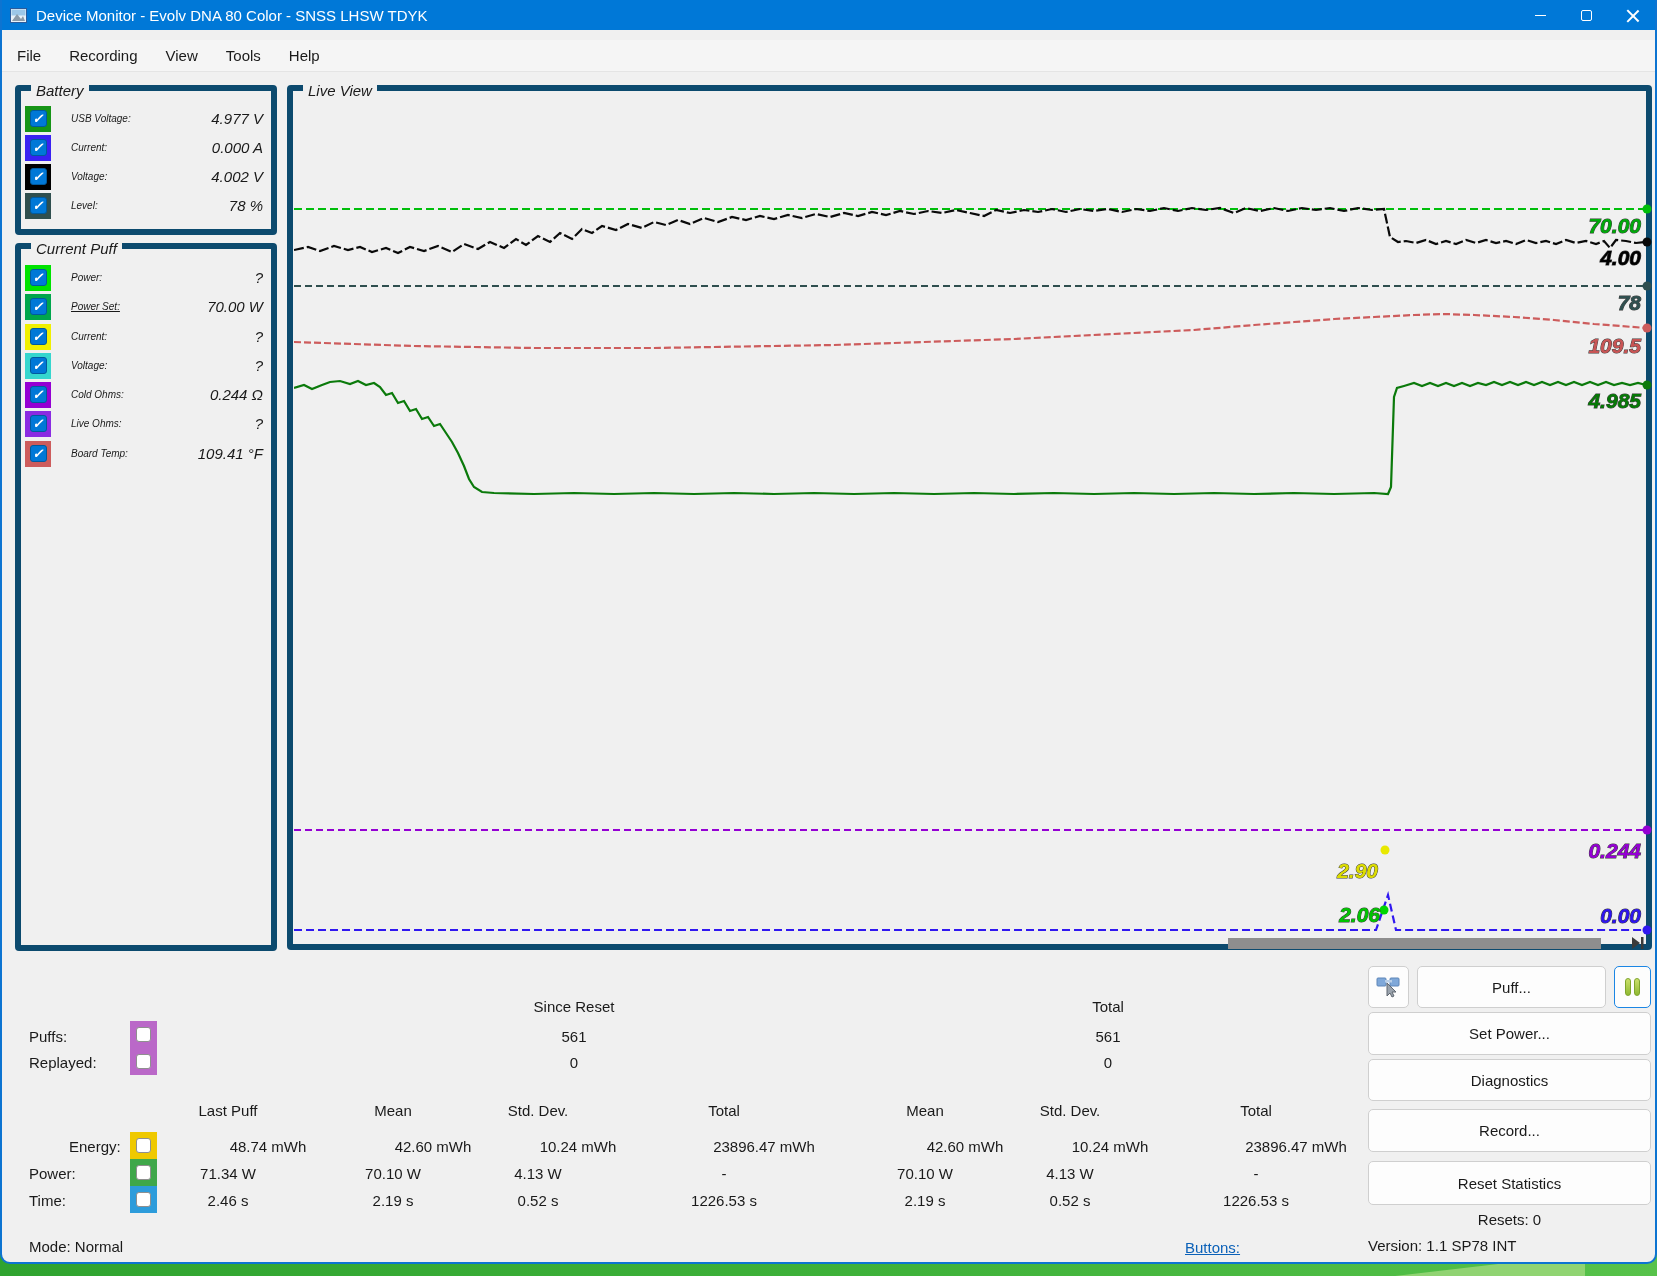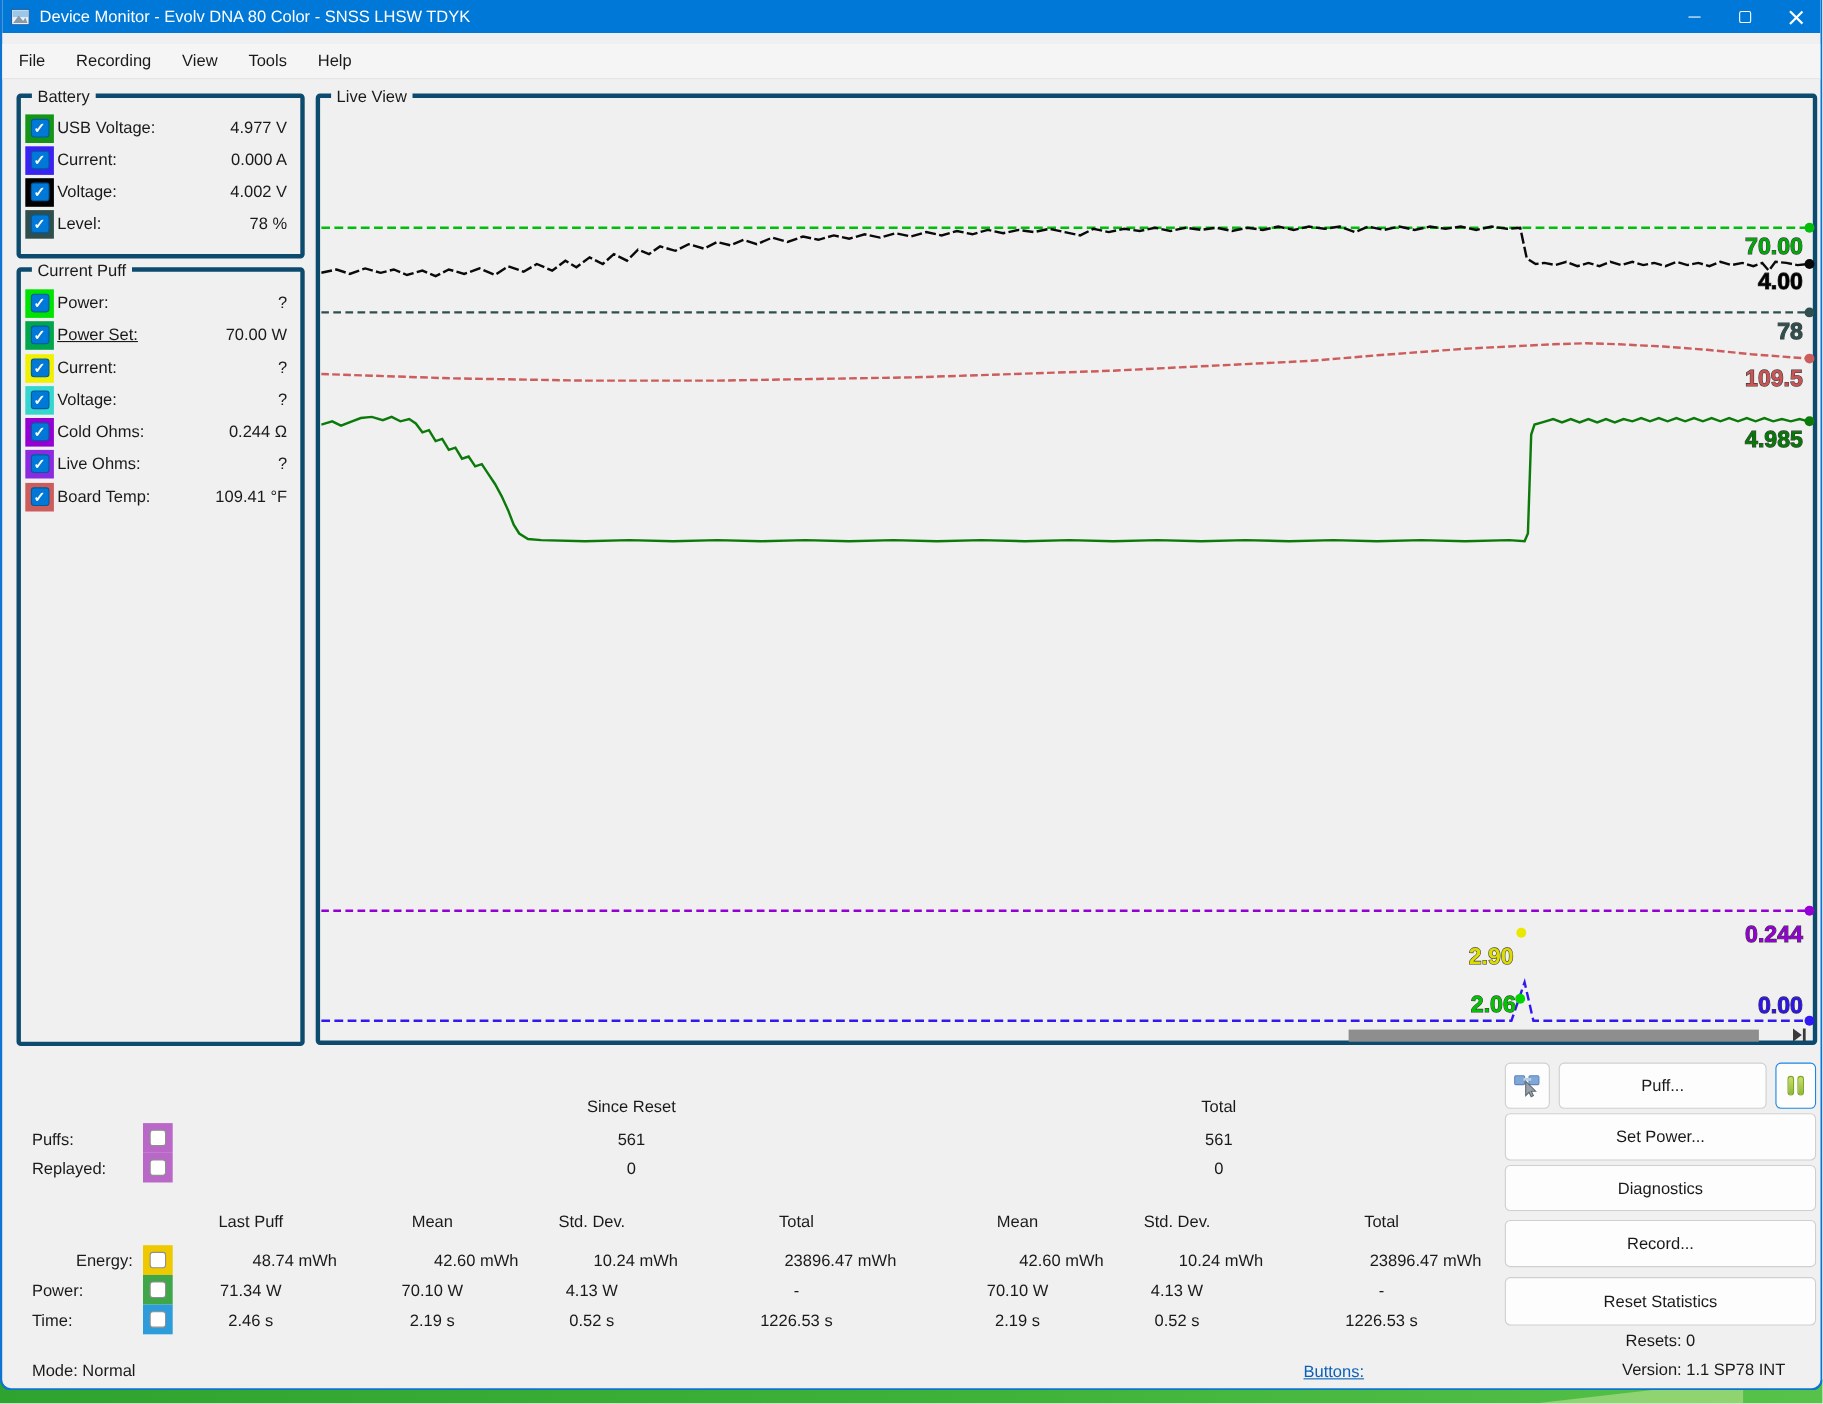--- a/index.html
+++ b/index.html
@@ -28,35 +28,35 @@
   .glyph-close::before,.glyph-close::after { content:""; position:absolute; left:6px; top:-1px; width:1.5px; height:16px; background:#fff; }
   .glyph-close::before { transform:rotate(45deg); } .glyph-close::after { transform:rotate(-45deg); }
 
   
   .menubar { position:absolute; left:0; top:40px; width:100%; height:32px; background:#F5F5F5;
     border-bottom:1px solid #E4E4E4; display:flex; align-items:center; font-size:15px; color:#1a1a1a; }
   .menu-item { padding:0 14px; height:100%; display:flex; align-items:center; }
   .menu-item:first-child { padding-left:15px; }
 
   
-  .groupbox { position:absolute; border:4px solid #0c4a6e; border-radius:4px; }
+  .groupbox { position:absolute; border:6px solid #0c4a6e; border-radius:4px;font-style:italic; }
   .groupbox > .gb-label { position:absolute; top:-9px; left:10px; background:#F0F0F0; padding:0 5px;
     font-size:15px; color:#1a1a1a; white-space:nowrap; }
 
   #gb-battery { left:13px; top:85px; width:262px; height:150px; }
   #gb-puff    { left:13px; top:243px; width:262px; height:708px; }
   #gb-live    { left:285px; top:85px; width:1365px; height:865px; }
   #gb-stats   { left:13px; top:977px; width:1330px; height:245px; }
 
   
   .t-row { position:absolute; left:4px; width:252px; height:29px; display:flex; align-items:center; }
   .cbox { width:26px; height:26px; display:flex; align-items:center; justify-content:center; flex:0 0 26px; }
   .cbox .inner { width:17px; height:17px; background:#0078D7; border:1px solid #005A9E; border-radius:3px;
     color:#fff; font-size:13px; font-weight:bold; line-height:15px; text-align:center; }
-  .t-row .lab { margin-left:3px; font-size:15px; color:#1a1a1a; }
+  .t-row .lab { margin-left:20px; font-size:10px; color:#1a1a1a; }
   .t-row .val { position:absolute; right:14px; font-size:15px; color:#1a1a1a; }
   .linklab { color:#0B61B8; text-decoration:underline; }
 
   
   #chart-svg { position:absolute; left:1px; top:6px; }
   #chart-scroll-thumb { position:absolute; left:935px; top:847px; width:373px; height:11px; background:#8E8E8E; }
   #chart-scroll-arrow { position:absolute; left:1337px; top:845px; }
 
   
   .scell { position:absolute; width:190px; text-align:center; font-size:15px; color:#1a1a1a; }
@@ -82,21 +82,21 @@
   .pause-bars { display:flex; gap:3px; }
   .pause-bars div { width:6px; height:18px; border-radius:3px;
     background:linear-gradient(180deg,#CBE06A,#8FB832); border:1px solid #7FA52B; }
 
   
   .foot { position:absolute; font-size:15px; color:#1a1a1a; }
   #mode-text { left:27px; top:1238px; }
   #buttons-link { left:1183px; top:1239px; color:#0B61B8; text-decoration:underline; }
   #buttons-value { left:1255px; top:1239px;margin-top:28px; }
   #resets-text { left:1366px; top:1211px; width:283px; text-align:center; }
-  #version-text { left:1338px; top:1237px; width:283px; text-align:right; }
+  #version-text { left:1366px; top:1237px; width:283px; text-align:left; }
 </style>
 </head>
 <body>
 
 <div id="stage">
   <div id="desktop-strip">
     <div class="light-shape"></div>
   </div>
 
   <div id="win">

